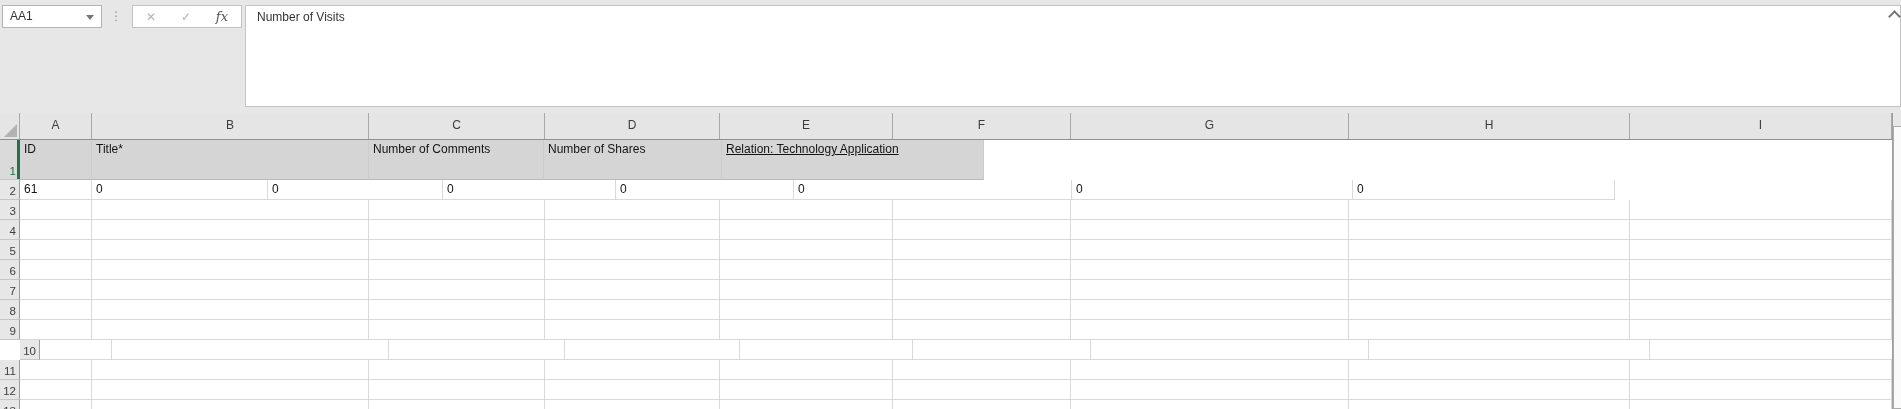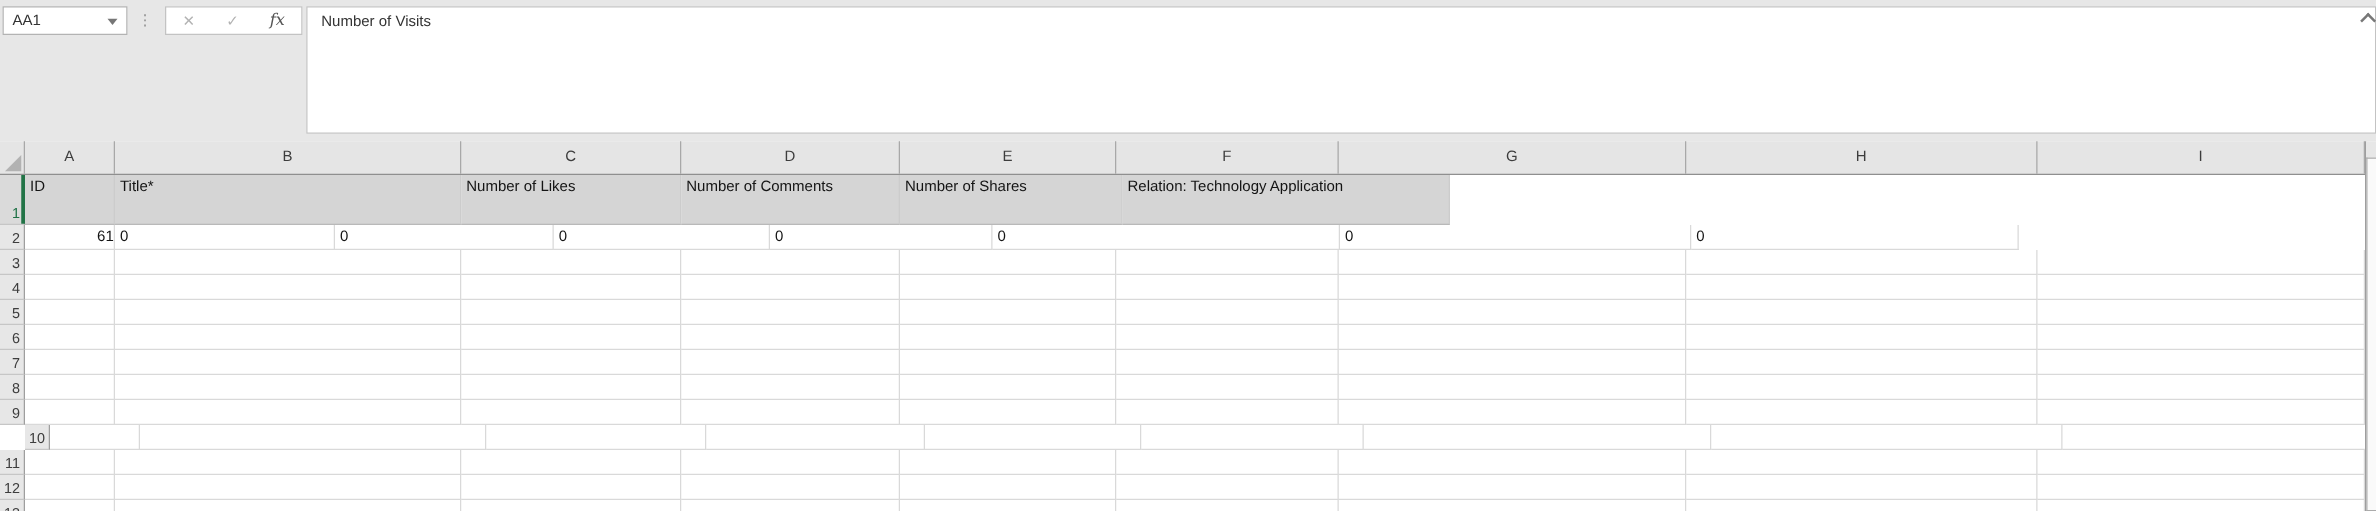--- a/index.html
+++ b/index.html
@@ -146,28 +146,27 @@
     <div class="colh" style="width: 278px;">G</div>
     <div class="colh" style="width: 281px;">H</div>
     <div class="colh" style="width: 262px;">I</div>
   </div>
 
 <div id="grid-rows">
     <div class="grow r-hdr" style="height: 40px;">
       <div class="rnum" style="height: 40px;">1<span class="rbar"></span></div>
       <div class="cell" style="width: 72px;">ID</div>
       <div class="cell" style="width: 277px;">Title*</div>
-      <div class="cell" style="width: 176px;">Number of Likes</div>
       <div class="cell" style="width: 175px;">Number of Comments</div>
       <div class="cell" style="width: 178px;">Number of Shares</div>
-      <div class="cell" style="width: 262px;">Relation: Technology Application</div>
+      <div class="cell" style="width: 262px; text-decoration: underline;">Relation: Technology Application</div>
     </div>
     <div class="grow r-data" style="height: 20px;">
       <div class="rnum" style="height: 20px;">2</div>
-      <div class="cell" style="width: 72px; text-align: right;">61</div>
+      <div class="cell" style="width: 72px;">61</div>
       <div class="cell" style="width: 176px;">0</div>
       <div class="cell" style="width: 175px;">0</div>
       <div class="cell" style="width: 173px;">0</div>
       <div class="cell" style="width: 178px;">0</div>
       <div class="cell" style="width: 278px;">0</div>
       <div class="cell" style="width: 281px;">0</div>
       <div class="cell" style="width: 262px;">0</div>
     </div>
     <div class="grow r-empty" style="height: 20px;">
       <div class="rnum" style="height: 20px;">3</div>

